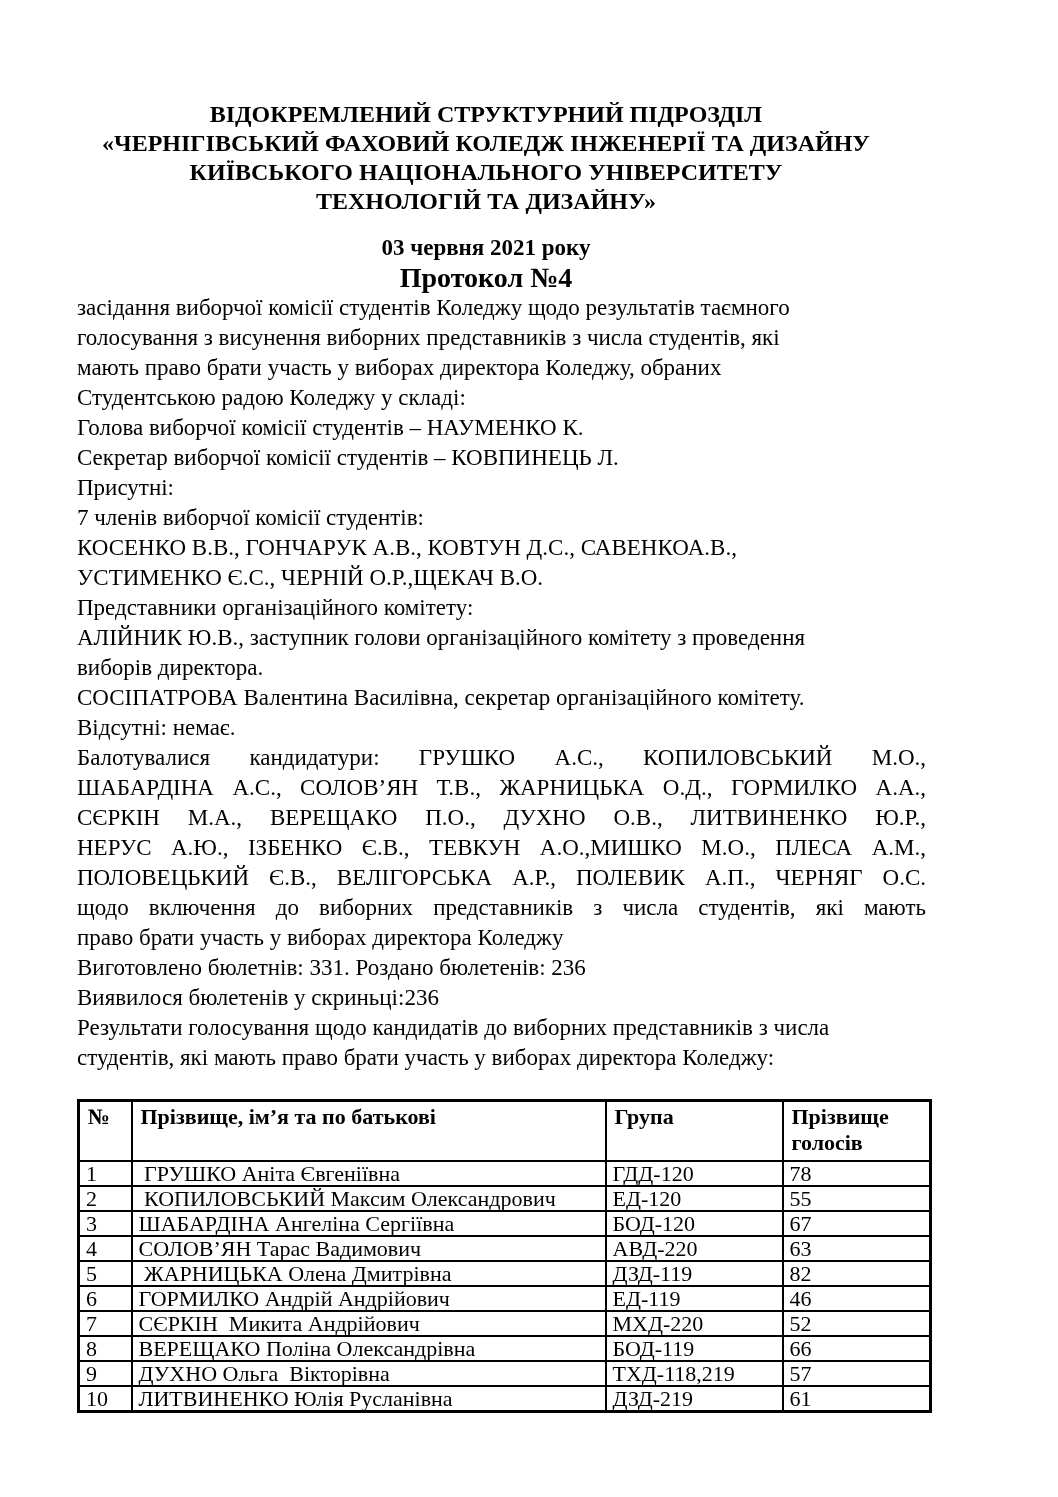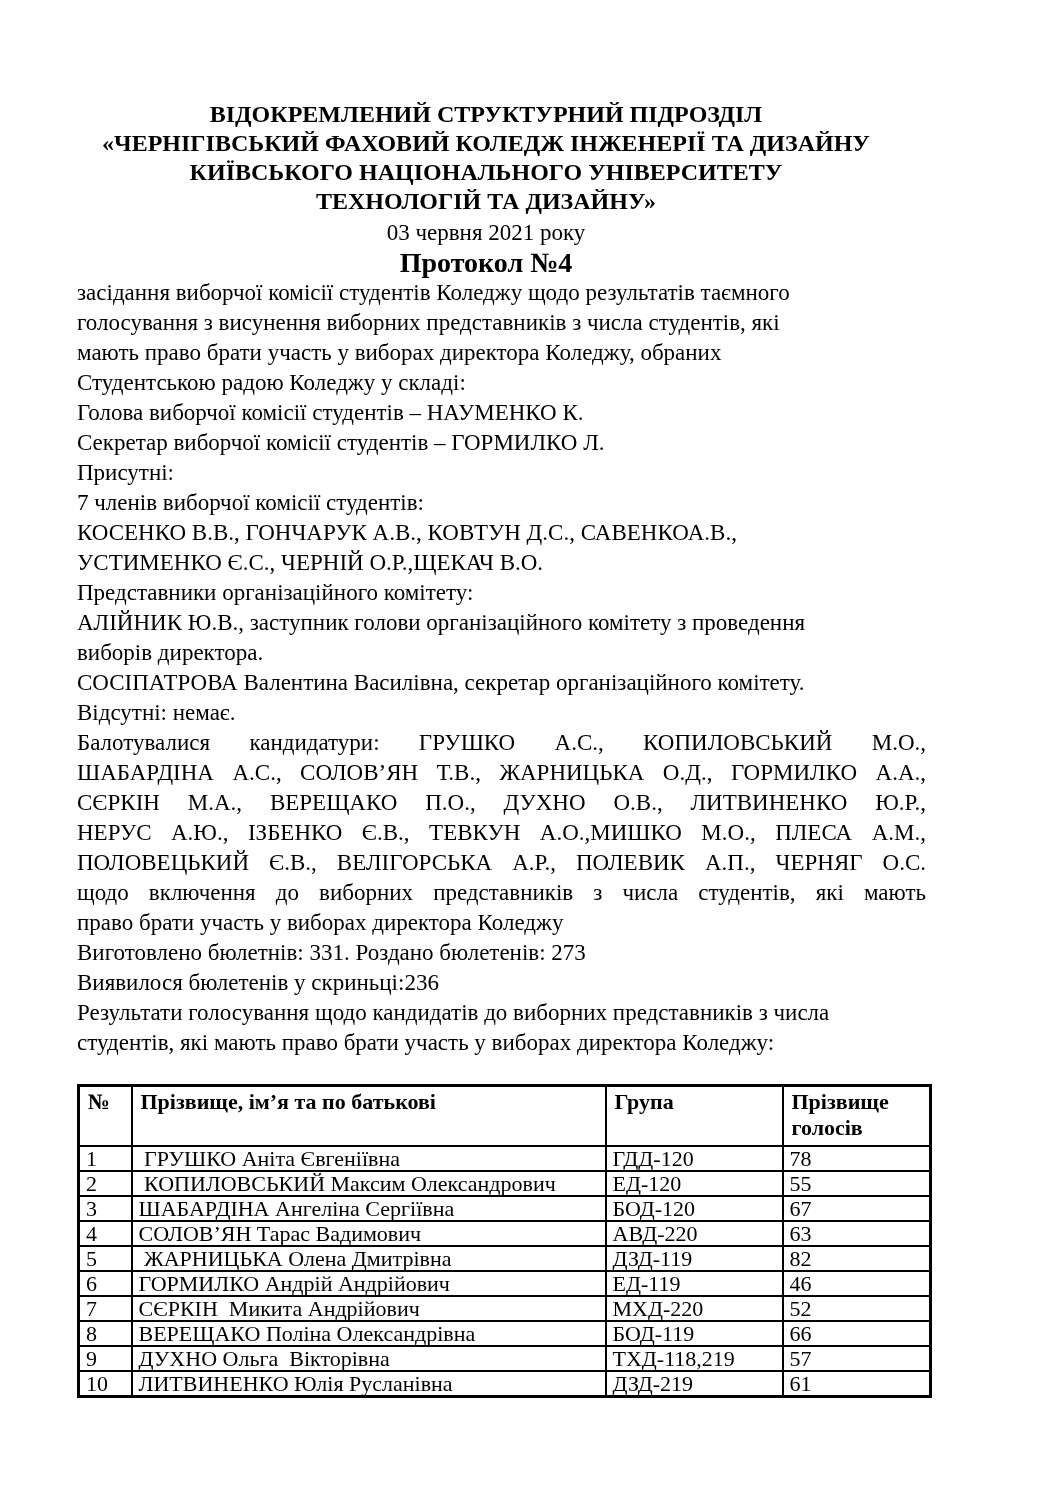--- a/index.html
+++ b/index.html
@@ -22,23 +22,24 @@
     width: 818px;
     text-align: center;
   }
   .doc-header-line {
     font-weight: bold;
     font-size: 24px;
     line-height: 29px;
     white-space: nowrap;
   }
   .doc-date {
-    margin-top: 2px;
+    margin-top: 17px;
     font-size: 23px;
     line-height: 30px;
+    font-weight: bold;
   }
   .doc-title {
     font-weight: bold;
     font-size: 28px;
     line-height: 30px;
   }
   .doc-body {
     width: 849px;
     font-size: 23px;
   }
@@ -99,38 +100,38 @@
 
   <div class="center-block doc-title">Протокол №4</div>
 
   <div class="doc-body">
 
   <div class="body-line">засідання виборчої комісії студентів Коледжу щодо результатів таємного</div>
       <div class="body-line">голосування з висунення виборних представників з числа студентів, які</div>
       <div class="body-line">мають право брати участь у виборах директора Коледжу, обраних</div>
       <div class="body-line">Студентською радою Коледжу у складі:</div>
       <div class="body-line">Голова виборчої комісії студентів – НАУМЕНКО К.</div>
-      <div class="body-line">Секретар виборчої комісії студентів – ГОРМИЛКО Л.</div>
+      <div class="body-line">Секретар виборчої комісії студентів – КОВПИНЕЦЬ Л.</div>
       <div class="body-line">Присутні:</div>
       <div class="body-line">7 членів виборчої комісії студентів:</div>
       <div class="body-line">КОСЕНКО В.В., ГОНЧАРУК А.В., КОВТУН Д.С., САВЕНКОА.В.,</div>
       <div class="body-line">УСТИМЕНКО Є.С., ЧЕРНІЙ О.Р.,ЩЕКАЧ В.О.</div>
       <div class="body-line">Представники організаційного комітету:</div>
       <div class="body-line">АЛІЙНИК Ю.В., заступник голови організаційного комітету з проведення</div>
       <div class="body-line">виборів директора.</div>
       <div class="body-line">СОСІПАТРОВА Валентина Василівна, секретар організаційного комітету.</div>
       <div class="body-line">Відсутні: немає.</div>
       <div class="body-line justify">Балотувалися кандидатури: ГРУШКО А.С., КОПИЛОВСЬКИЙ М.О.,</div>
       <div class="body-line justify">ШАБАРДІНА А.С., СОЛОВ’ЯН Т.В., ЖАРНИЦЬКА О.Д., ГОРМИЛКО А.А.,</div>
       <div class="body-line justify">СЄРКІН М.А., ВЕРЕЩАКО П.О., ДУХНО О.В., ЛИТВИНЕНКО Ю.Р.,</div>
       <div class="body-line justify">НЕРУС А.Ю., ІЗБЕНКО Є.В., ТЕВКУН А.О.,МИШКО М.О., ПЛЕСА А.М.,</div>
       <div class="body-line justify">ПОЛОВЕЦЬКИЙ Є.В., ВЕЛІГОРСЬКА А.Р., ПОЛЕВИК А.П., ЧЕРНЯГ О.С.</div>
       <div class="body-line justify">щодо включення до виборних представників з числа студентів, які мають</div>
       <div class="body-line">право брати участь у виборах директора Коледжу</div>
-      <div class="body-line">Виготовлено бюлетнів: 331. Роздано бюлетенів: 273</div>
+      <div class="body-line">Виготовлено бюлетнів: 331. Роздано бюлетенів: 236</div>
       <div class="body-line">Виявилося бюлетенів у скриньці:236</div>
       <div class="body-line">Результати голосування щодо кандидатів до виборних представників з числа</div>
       <div class="body-line">студентів, які мають право брати участь у виборах директора Коледжу:</div>
     </div>
 
   <table class="results">
     <colgroup>
       <col class="c-num">
         <col class="c-name">
         <col class="c-group">

